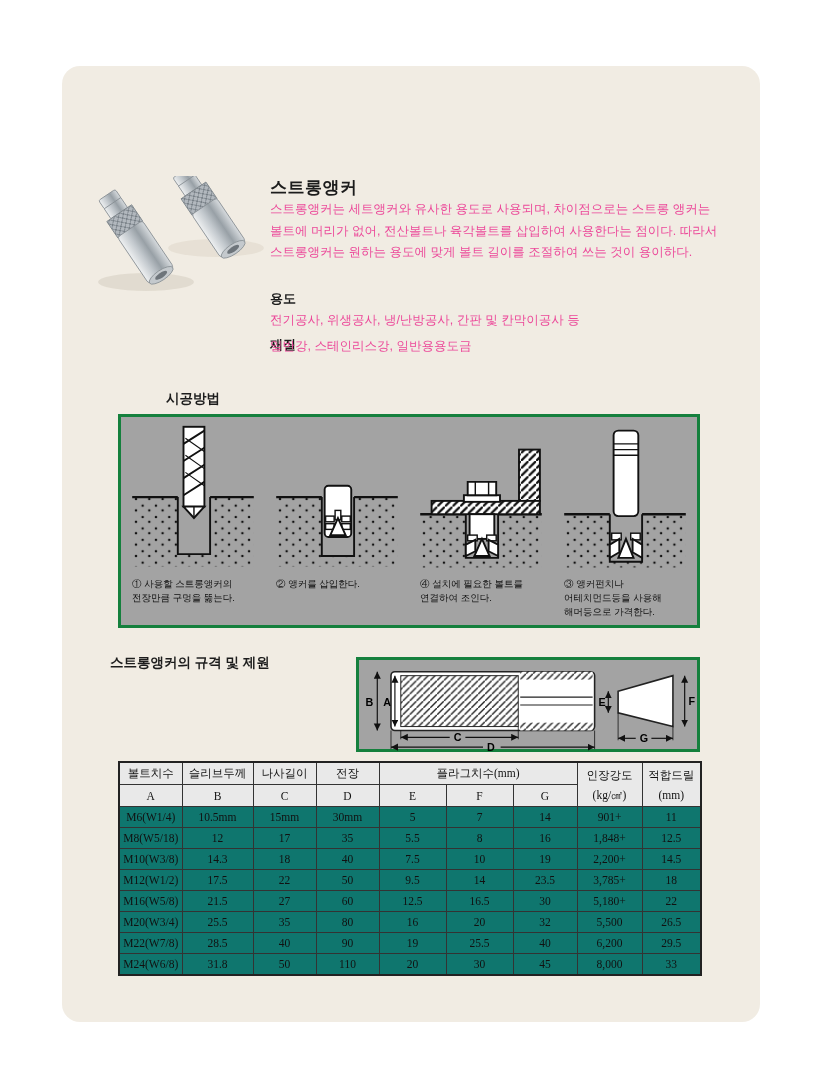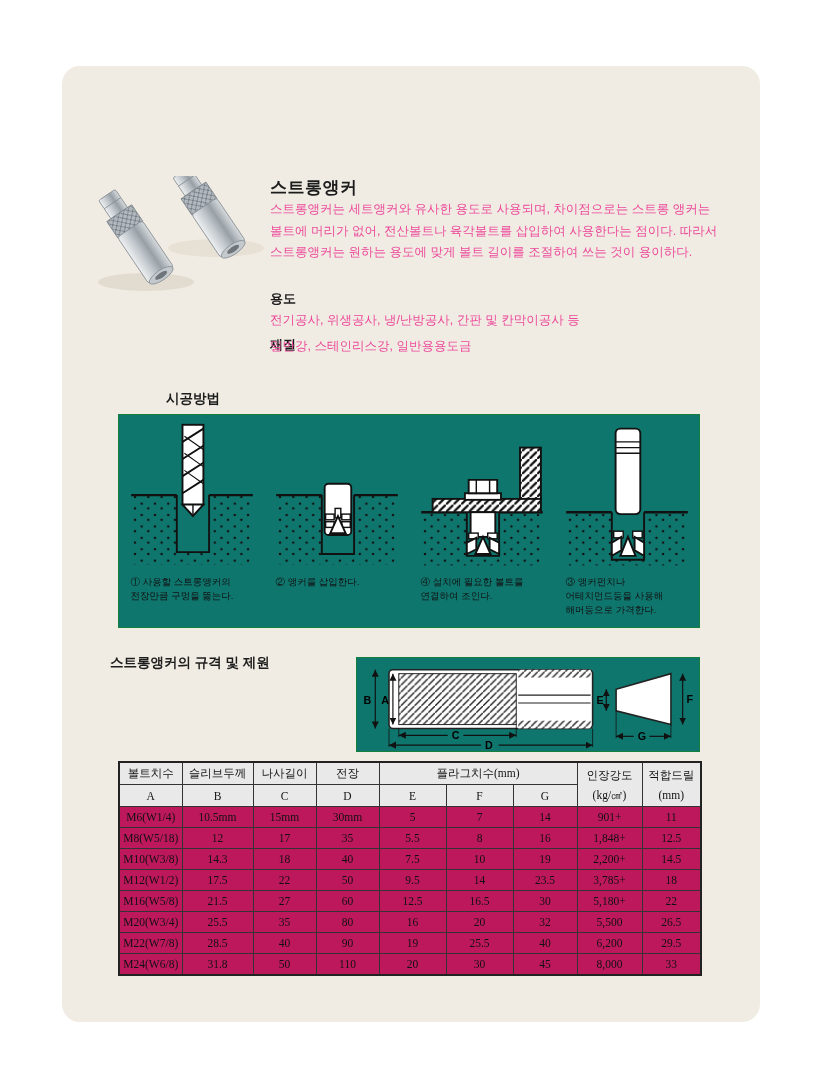--- a/index.html
+++ b/index.html
@@ -5,29 +5,29 @@
   html,body{margin:0;padding:0;background:#ffffff;}
   .page{position:relative;width:821px;height:1081px;background:#ffffff;overflow:hidden;
         font-family:"Liberation Sans",sans-serif;color:#1c1c1c;border-radius:7px;}
   .panel{position:absolute;left:62px;top:66px;width:698px;height:956px;
          background:#f1ece3;border-radius:18px;}
   .abs{position:absolute;}
   .title{font-size:17px;font-weight:bold;letter-spacing:0.5px;}
   .body-text{font-size:12.5px;line-height:21.5px;word-break:keep-all;color:#ec4899;}
   .label-bold{font-size:13px;font-weight:bold;}
   .sec-head{font-size:13.5px;font-weight:bold;}
-  .diagram-box{background:#0f766e;border:1px solid #15803d;box-sizing:border-box;}
+  .diagram-box{background:#a3a3a3;border:3px solid #15803d;box-sizing:border-box;}
   .install-grid{display:flex;width:100%;height:100%;}
   .install-cell{width:25%;display:flex;flex-direction:column;align-items:center;}
   .install-cell svg{display:block;margin-top:6px;}
   .caption{font-size:9.5px;line-height:14px;color:#111;word-break:keep-all;
            width:122px;margin-top:2px;}
   table.spec{border-collapse:collapse;table-layout:fixed;width:582px;
              font-family:"Liberation Serif",serif;font-size:11.5px;color:#111;
-             background:#be185d;border:2px solid #222;}
+             background:#0f766e;border:2px solid #222;}
   table.spec th,table.spec td{border:1px solid #333;text-align:center;padding:0 2px;
              overflow:hidden;white-space:nowrap;}
   table.spec th{background:#e9e9e9;font-weight:normal;height:21px;}
   table.spec td{height:20px;}
   .two-line div{line-height:20px;}
   .dim-label{font-weight:bold;}
 </style>
 </head>
 <body>
 

